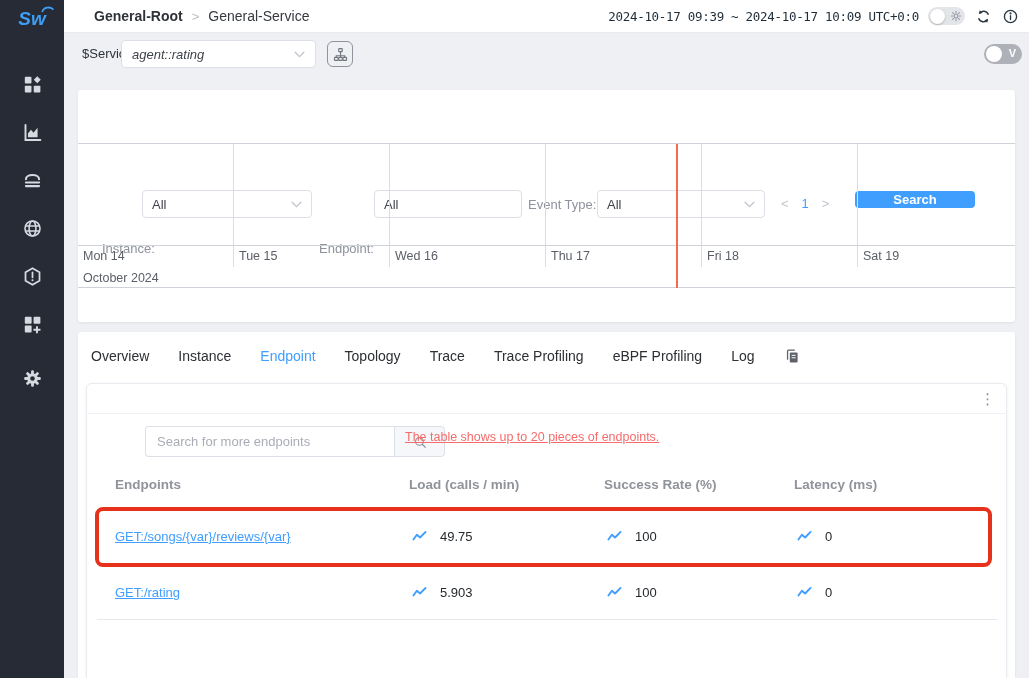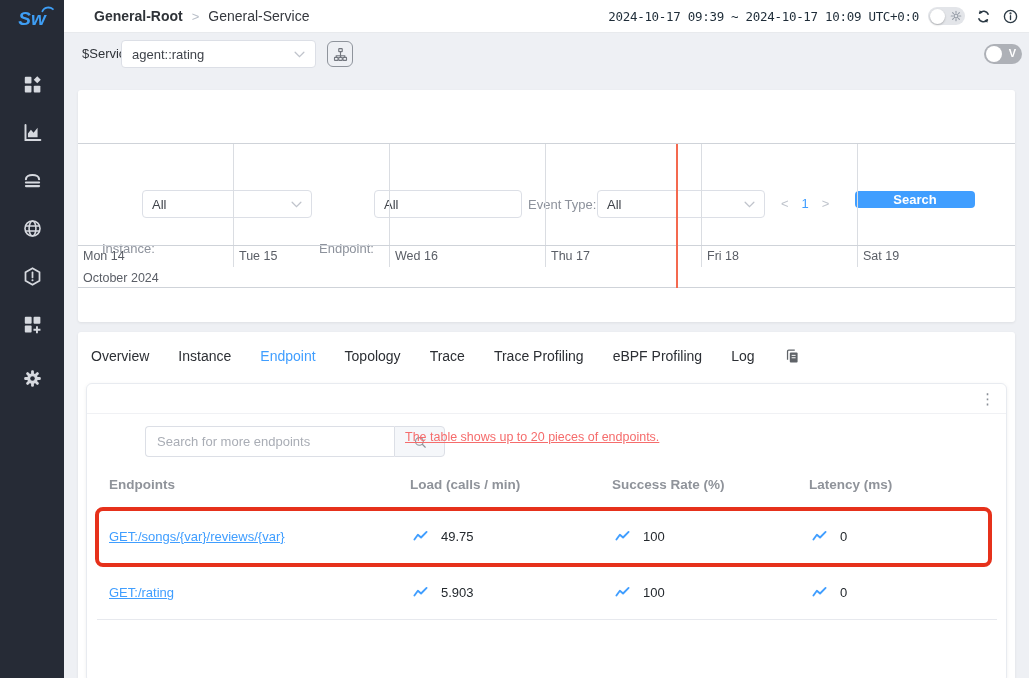--- a/index.html
+++ b/index.html
@@ -30,21 +30,21 @@
     background:#fff;box-shadow:0 1px 2px rgba(0,0,0,.25);}
   .toggle-dark svg{position:absolute;right:3px;top:3px;width:12px;height:12px;}
   .icon-btn{width:18px;height:18px;display:flex;align-items:center;justify-content:center;cursor:pointer;}
   .icon-btn svg{width:17px;height:17px;}
 
   
   .servicebar{position:absolute;left:64px;top:33px;width:965px;height:42px;background:#eef0f4;}
   .svc-label{position:absolute;left:18px;top:13px;font-size:13px;color:#2f3338;}
   .svc-select{position:absolute;left:57px;top:7px;width:195px;height:28px;background:#fff;
     border:1px solid #dcdfe6;border-radius:4px;display:flex;align-items:center;padding:0 10px;cursor:pointer;}
-  .svc-select .val{font-size:13px;color:#3f434a;flex:1;}
+  .svc-select .val{font-size:13px;color:#3f434a;flex:1;font-style:italic;}
   .svc-topo-btn{position:absolute;left:263px;top:8px;width:26px;height:26px;border:1px solid #8f949c;
     border-radius:6px;background:#eef0f4;display:flex;align-items:center;justify-content:center;cursor:pointer;}
   .svc-topo-btn svg{width:15px;height:15px;}
   .toggle-v{position:absolute;right:7px;top:11px;width:38px;height:20px;border-radius:10px;background:#aeb1b7;cursor:pointer;}
   .toggle-v .knob{position:absolute;left:2px;top:2px;width:16px;height:16px;border-radius:50%;background:#fff;}
   .toggle-v .vtxt{position:absolute;right:6px;top:3px;font-size:11px;color:#fff;font-weight:bold;}
 
   
   .card1{position:absolute;left:78px;top:90px;width:937px;height:232px;background:#fff;
     border-radius:3px;box-shadow:0 1px 3px rgba(0,0,0,.07);}
@@ -85,22 +85,22 @@
   .kebab{position:absolute;right:11px;top:5px;font-size:15px;color:#8a8f97;cursor:pointer;line-height:20px;}
   .ep-search{position:absolute;left:10px;top:42px;display:flex;}
   .ep-input{width:249px;height:31px;border:1px solid #dcdfe6;border-right:none;border-radius:4px 0 0 4px;
     padding:0 11px;font-size:13px;color:#3f434a;font-family:inherit;outline:none;margin-left:48px;}
   .ep-input::placeholder{color:#a9adb5;}
   .ep-search-btn{width:51px;height:31px;border:1px solid #dcdfe6;border-radius:0 4px 4px 0;background:#f5f7fa;
     display:flex;align-items:center;justify-content:center;cursor:pointer;}
   .ep-search-btn svg{width:14px;height:14px;}
   .notice{position:absolute;left:318px;top:46px;font-size:12.5px;color:#f56c6c;text-decoration:underline;}
 
-  .t-row{position:absolute;left:22px;width:885px;display:grid;
-    grid-template-columns:294px 195px 190px 1fr;align-items:center;gap:7px;}
+  .t-row{position:absolute;left:28px;width:885px;display:grid;
+    grid-template-columns:294px 195px 190px 1fr;align-items:center;}
   .t-head{top:88px;height:24px;}
   .t-head span{font-size:13.5px;font-weight:bold;color:#8f939a;}
   .t-r1{top:123px;height:58px;}
   .t-r2{top:181px;height:54px;}
   .ep-link{font-size:13px;color:#409eff;text-decoration:underline;cursor:pointer;}
   .metric{display:flex;align-items:center;gap:13px;padding-left:3px;}
   .metric svg{width:15px;height:12px;cursor:pointer;}
   .metric .mval{font-size:13px;color:#24292e;}
   .row-sep{position:absolute;left:10px;top:235px;width:900px;height:1px;background:#e7e9ee;}
 

